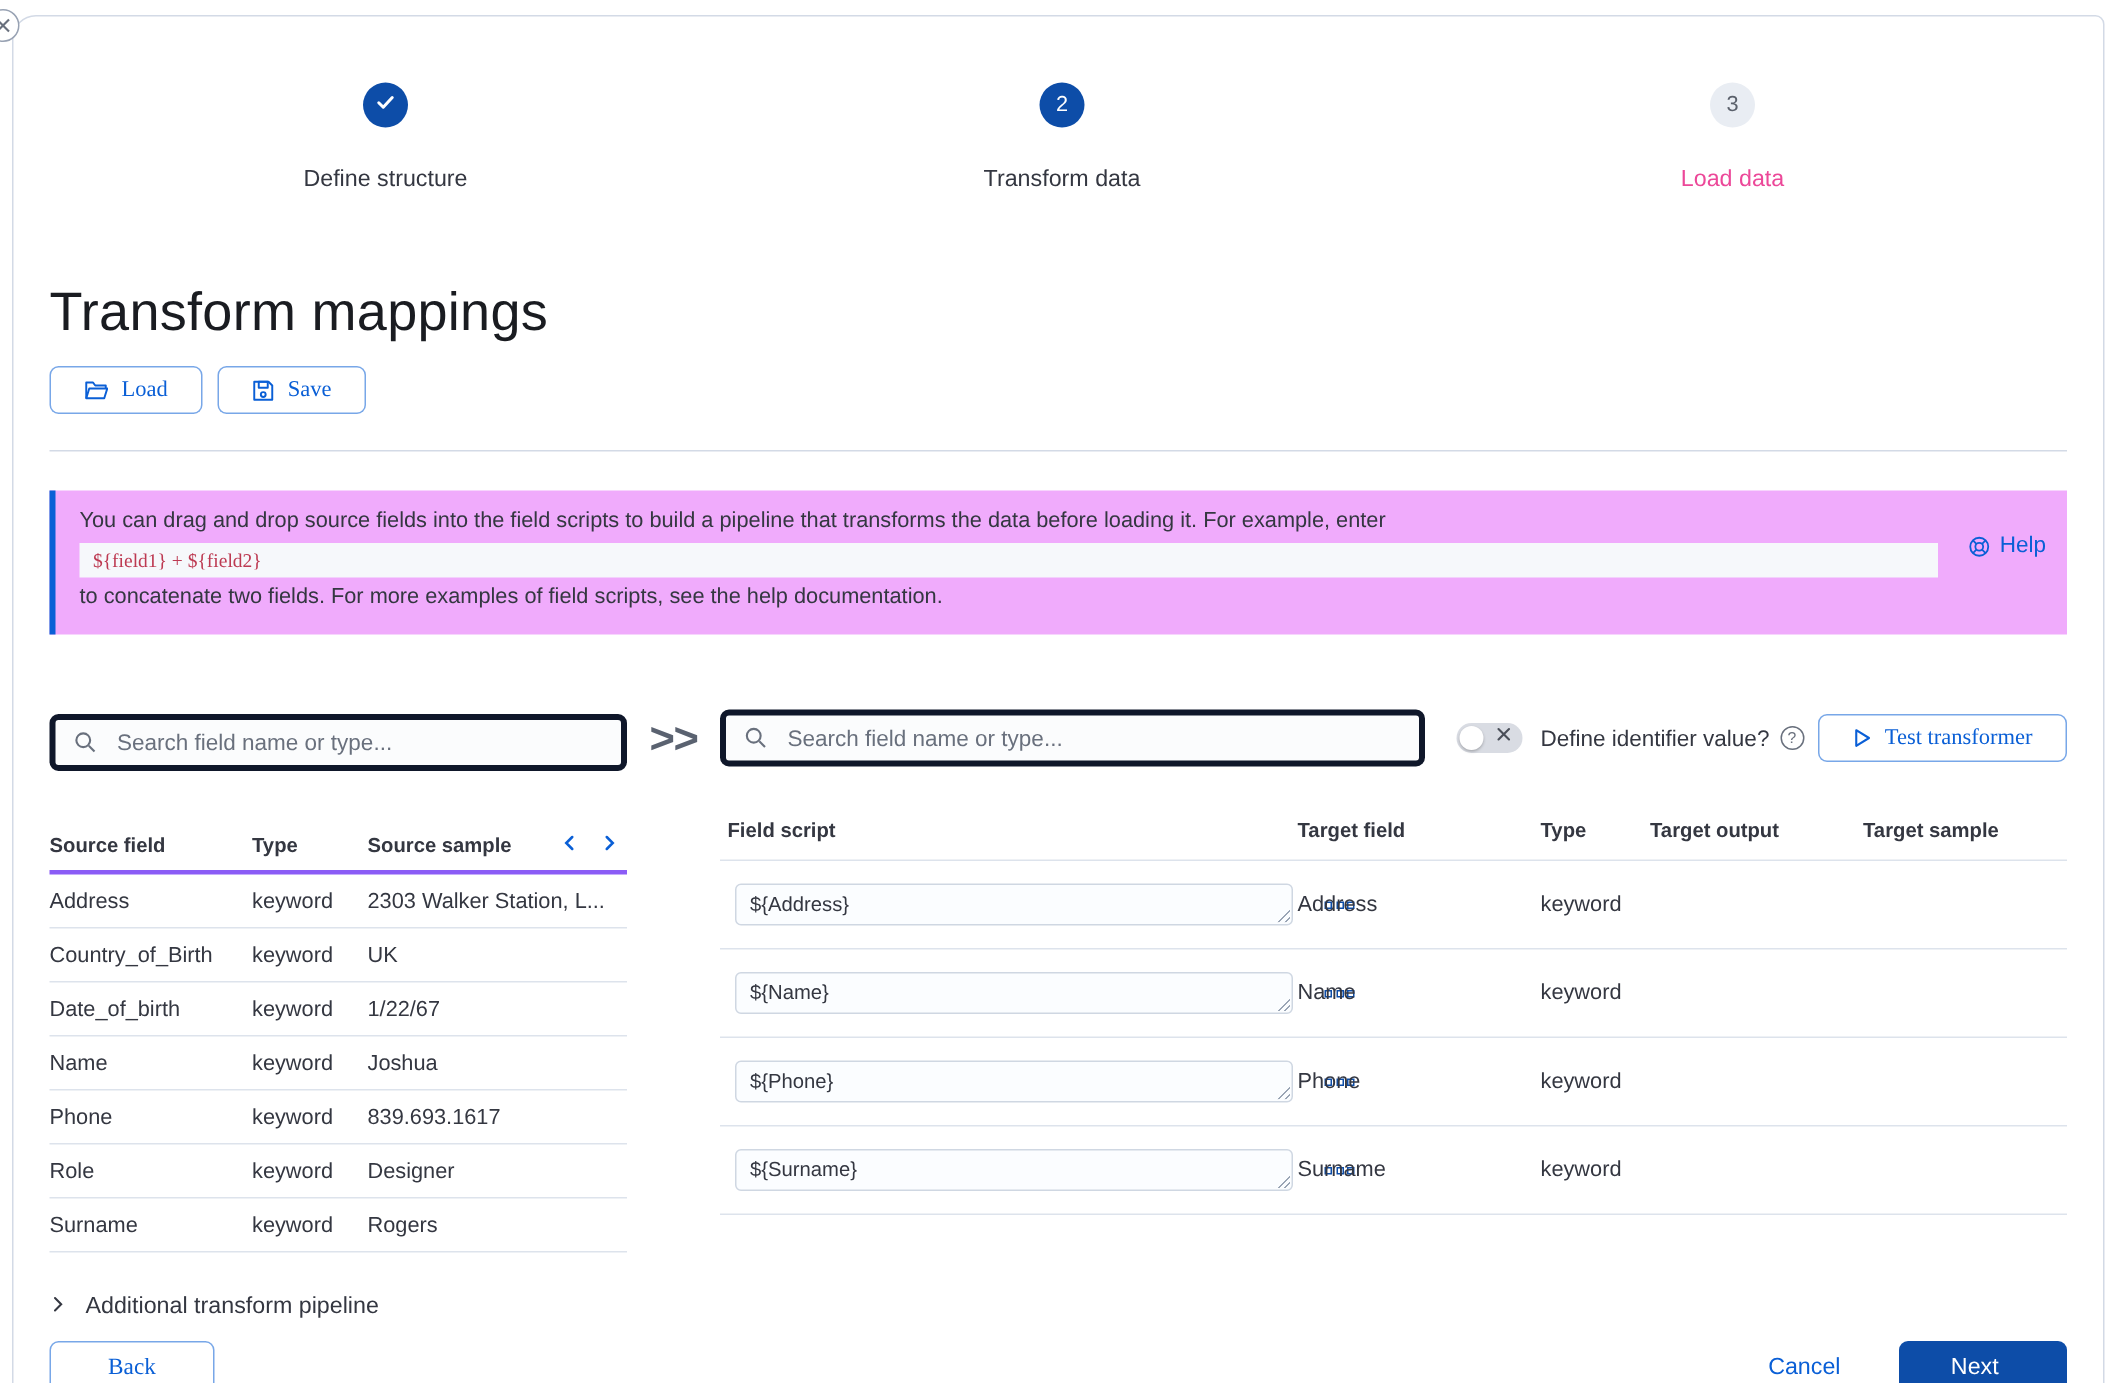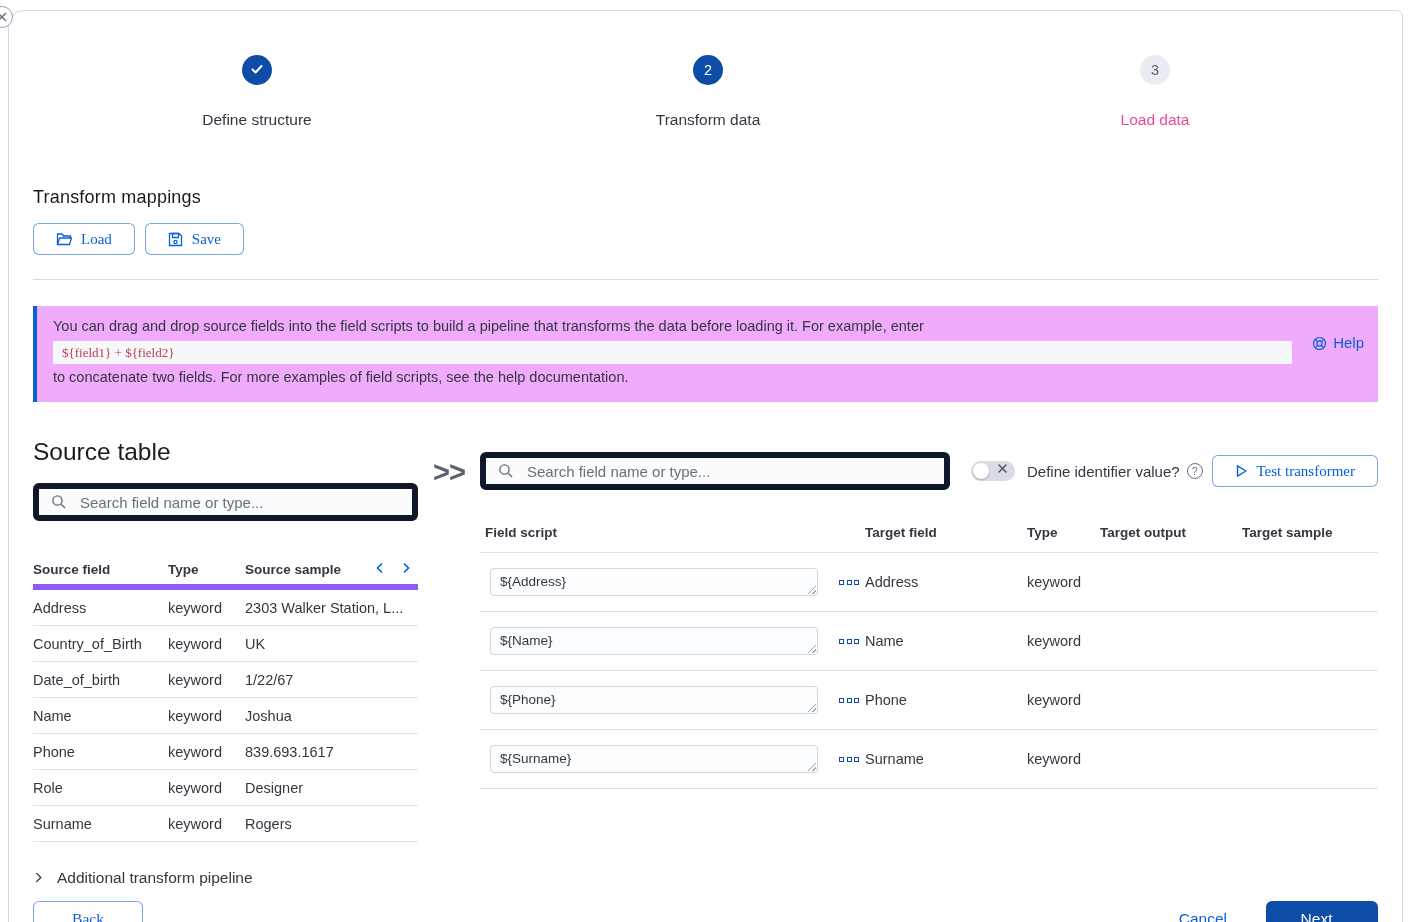--- a/index.html
+++ b/index.html
@@ -25,21 +25,21 @@
   .step-1 { left:224px; } .step-2 { left:675px; } .step-3 { left:1122px; }
   .step-circle {
     width:30px; height:30px; border-radius:50%; margin:0 auto;
     display:flex; align-items:center; justify-content:center; font-size:14.5px;
   }
   .step-filled { background:#0d4da8; color:#fff; }
   .step-muted  { background:#e9edf3; color:#5a606b; }
   .step-label { margin-top:26px; font-size:15.5px; color:#343741; }
   .step-label.muted { color:#ec4899; }
   
-  .page-title { margin:56px 0 0; font-size:18px; font-weight:400; color:#1a1c21; letter-spacing:.2px; }
+  .page-title { margin:56px 0 0; font-size:36px; font-weight:400; color:#1a1c21; letter-spacing:.2px; }
   .toolbar { margin-top:15px; display:flex; gap:10px; }
   .btn-outline {
     height:32px; padding:0 22px; background:#fff; cursor:pointer;
     border:1px solid rgba(10,95,214,.55); border-radius:6px;
     color:#0a5fd6; font-size:15px; font-family:Liberation Serif, serif;
     display:inline-flex; align-items:center; justify-content:center; gap:9px;
   }
   .rule { border:0; border-top:1px solid #d3dae6; margin:24px 0 0; }
   
   .callout {
@@ -54,33 +54,33 @@
   .help-link {
     position:absolute; right:14px; top:26px; color:#0a5fd6; font-size:15px;
     display:flex; align-items:center; gap:6px; text-decoration:none; cursor:pointer;
   }
   
   .main { margin-top:36px; display:grid; grid-template-columns:385px 62px 1fr; }
   .col-divider { text-align:center; padding-top:18px; font-size:29px; font-weight:700;
     color:#5a6270; letter-spacing:-1px; }
   h2.section-title { margin:0; font-size:24.5px; font-weight:400; color:#1a1c21; }
   .search-box {
-    margin-top:17px; height:38px; background:#fbfcfd; border:6px solid #0f172a;
+    margin-top:17px; height:38px; background:#fbfcfd; border:4px solid #0f172a;
     border-radius:6px; display:flex; align-items:center; padding:0 12px; gap:11px;
   }
   .search-box input {
     border:0; outline:0; background:transparent; width:100%;
     font-size:15px; color:#343741; font-family:inherit;
   }
   .search-box input::placeholder { color:#69707d; }
   
   .src-table { margin-top:33px; }
   .src-head {
     display:grid; grid-template-columns:135px 77px 1fr auto; align-items:center;
-    height:36px; font-weight:700; font-size:13.5px; border-bottom:6px solid #8b5cf6;
+    height:36px; font-weight:700; font-size:13.5px; border-bottom:3px solid #8b5cf6;
   }
   .pager { display:flex; gap:14px; align-items:center; padding-right:6px; }
   .pager button { border:0; background:none; padding:0; cursor:pointer; display:flex; }
   .src-row {
     display:grid; grid-template-columns:135px 77px 1fr; align-items:center;
     height:36px; font-size:14.5px; border-bottom:1px solid #dde3ec;
   }
   .src-sample { white-space:nowrap; overflow:hidden; }
   .pipeline { margin-top:27px; display:flex; align-items:center; gap:13px;
     font-size:15.5px; color:#343741; cursor:pointer; }
@@ -116,21 +116,21 @@
     font-weight:700; font-size:13.5px; padding:6px 0 12px; border-bottom:1px solid #dde3ec;
   }
   .tgt-head > div:first-child { padding-left:5px; }
   .tgt-row {
     display:grid; grid-template-columns:385px 162px 73px 142px 1fr; align-items:center;
     height:59px; font-size:14.5px; border-bottom:1px solid #dde3ec;
   }
   .script-cell { display:flex; align-items:center; gap:17px; padding-left:10px; }
   .ta-wrap { position:relative; display:flex; }
   .script-cell textarea {
-    width:328px; height:28px; resize:none; overflow:hidden;
+    width:372px; height:28px; resize:none; overflow:hidden;
     background:#fbfdff; border:1px solid #cfd7e2; border-radius:4px;
     font-family:inherit; font-size:13.5px; color:#343741; padding:5px 9px; line-height:1.2;
   }
   .resize-grip {
     position:absolute; right:2px; bottom:2px; width:9px; height:9px; pointer-events:none;
     background:repeating-linear-gradient(-45deg, transparent 0 2px, #9aa5b5 2px 3px);
     clip-path:polygon(100% 0, 100% 100%, 0 100%);
   }
   .ooo-btn { border:0; background:none; display:flex; gap:2.5px; padding:4px; cursor:pointer; }
   .ooo-btn i { width:5px; height:5px; border:1.4px solid #0d4da8; display:block; }
@@ -224,21 +224,20 @@
             <line x1="11.7" y1="11.7" x2="9.4" y2="9.4"></line>
           </svg>
       </span>
       <span>Help</span>
     </a>
   </div>
 
   <div class="main">
 
     <div>
-      <h2 class="section-title">Source table</h2>
       <div class="search-box">
         <span class="muted-ic">
           <svg width="16" height="16" viewBox="0 0 16 16" fill="none" stroke="#69707d" stroke-width="1.4">
               <circle cx="6.5" cy="6.5" r="4.6"></circle>
               <line x1="10.2" y1="10.2" x2="14" y2="14"></line>
             </svg>
         </span>
         <input placeholder="Search field name or type..." style="">
       </div>
 

